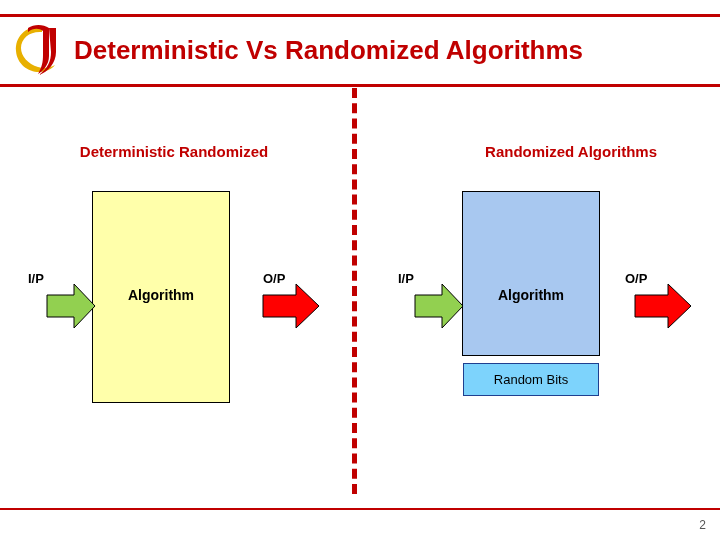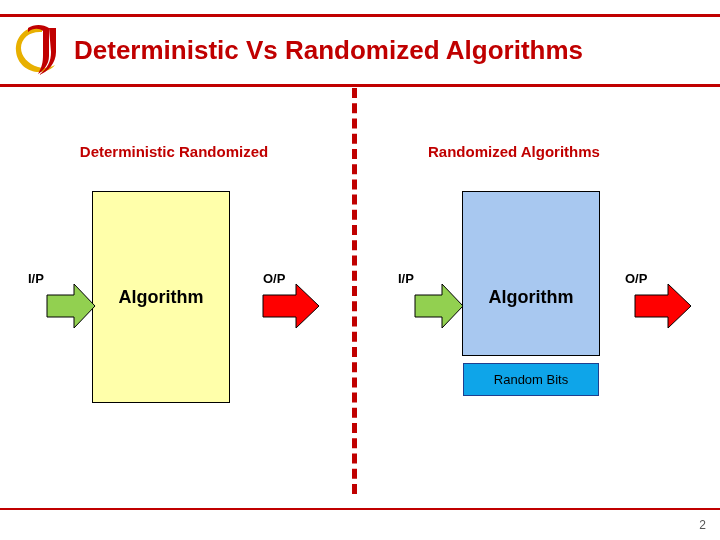--- a/index.html
+++ b/index.html
@@ -63,31 +63,31 @@
 
   
   .col-heading {
     position: absolute;
     color: #c00000;
     font-size: 15px;
     font-weight: bold;
     white-space: nowrap;
   }
   #det-heading { left: 44px; top: 143px; width: 260px; text-align: center; }
-  #rand-heading { left: 428px; top: 143px; width: 245px; text-align: left; }
+  #rand-heading { left: 412px; top: 143px; width: 245px; text-align: right; }
 
   
   .algo-box {
     position: absolute;
     box-sizing: border-box;
     border: 1px solid #000000;
     display: flex;
     align-items: center;
     justify-content: center;
-    font-size: 18px;
+    font-size: 14px;
     font-weight: bold;
     color: #000000;
   }
   #det-box {
     left: 92px; top: 191px;
     width: 138px; height: 212px;
     background: #ffffaa;
     align-items: flex-start;
   }
   #det-box-label {
@@ -100,21 +100,21 @@
     align-items: flex-start;
   }
   #rand-box-label {
     margin-top: 95px;
   }
   #random-bits-box {
     position: absolute;
     left: 463px; top: 363px;
     width: 136px; height: 33px;
     box-sizing: border-box;
-    background: #0ea5e9;
+    background: #7dd3fc;
     border: 1px solid #1f3f8f;
     display: flex;
     align-items: center;
     justify-content: center;
     font-size: 13px;
     color: #000000;
   }
 
   
   .arrow {

